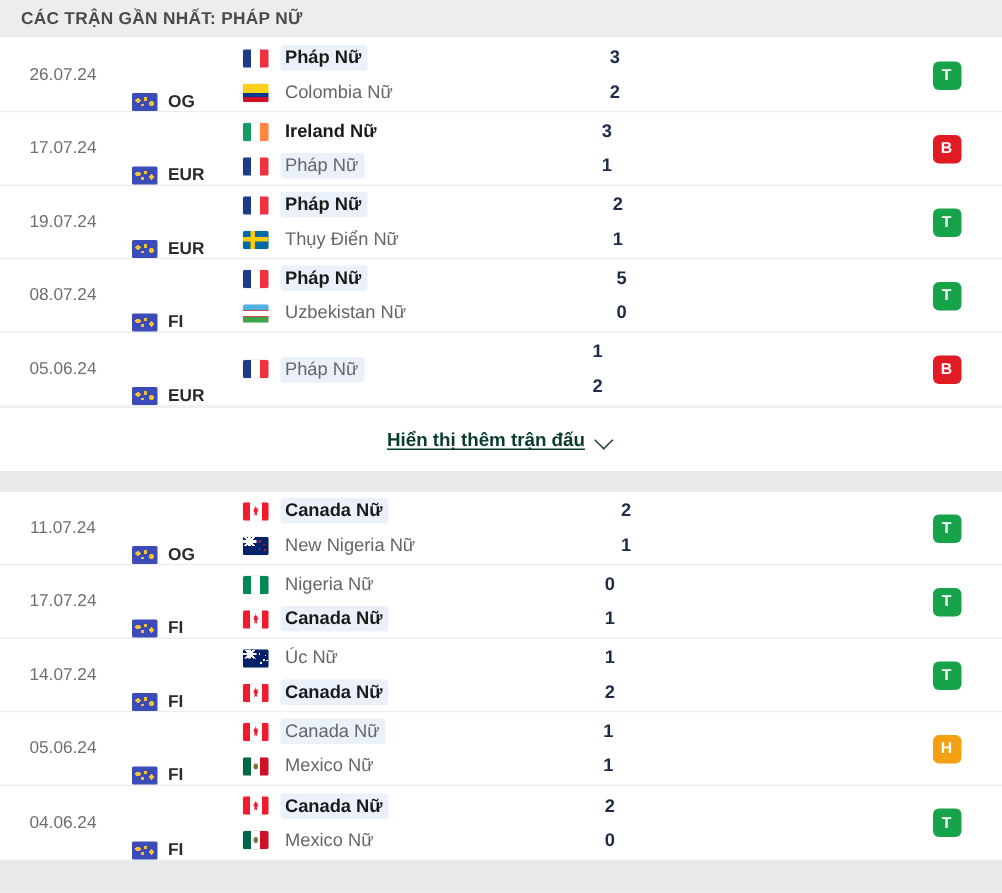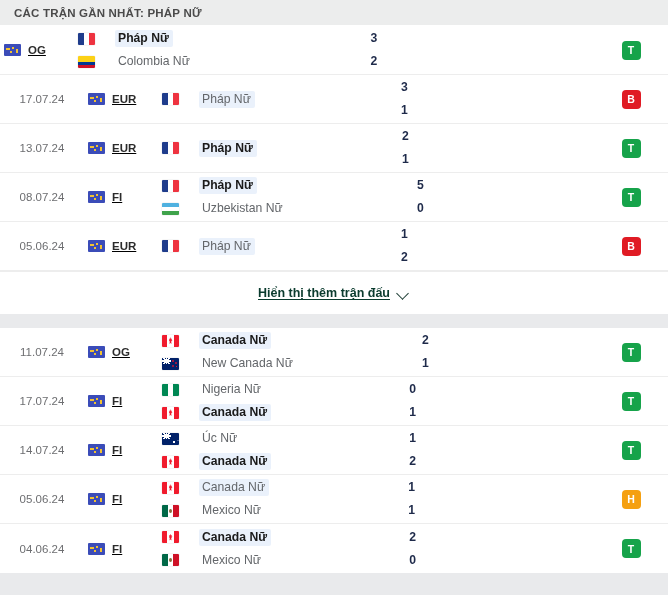--- a/index.html
+++ b/index.html
@@ -63,24 +63,23 @@
   .date-text {
     font-size: 11.5px;
     color: #6d6e71;
     white-space: nowrap;
   }
 
   .col-comp {
     width: 72px;
     flex: 0 0 72px;
     display: flex;
-    align-items: center;
+    align-items: flex-end;
     gap: 7px;
     padding-left: 4px;
-    text-decoration: underline;
   }
   .comp-icon {
     width: 17px;
     height: 12px;
     border-radius: 1px;
     flex: 0 0 17px;
     background: #3b4cb8;
     position: relative;
     overflow: hidden;
   }
@@ -107,21 +106,21 @@
     display: flex;
     flex-direction: column;
     justify-content: center;
     gap: 6px;
     padding-left: 6px;
     min-width: 0;
   }
   .team-line {
     display: flex;
     align-items: center;
-    gap: 20px;
+    gap: 8px;
     height: 17px;
     text-align: center;
   }
   .team-name {
     font-size: 12.2px;
     color: #63666a;
     white-space: nowrap;
     padding: 1px 4px 1px 3px;
     border-radius: 2px;
     line-height: 15px;
@@ -296,20 +295,23 @@
 </style>
 </head>
 <body>
 
 <div class="page" id="root">
     <div class="section">
       <div class="section-header">
         <div class="section-header-title">CÁC TRẬN GẦN NHẤT: PHÁP NỮ</div>
       </div>
       <div class="match-row">
+        <div class="col-date">
+          <span class="date-text">26.07.24</span>
+        </div>
         <div class="col-comp">
           <span class="comp-icon"></span>
           <span class="comp-label">OG</span>
         </div>
         <div class="col-teams">
           <div class="team-line highlight bold">
             <span class="flag fr"></span>
             <span class="team-name">Pháp Nữ</span>
           </div>
           <div class="team-line">
@@ -328,46 +330,54 @@
       </div>
       <div class="match-row">
         <div class="col-date">
           <span class="date-text">17.07.24</span>
         </div>
         <div class="col-comp">
           <span class="comp-icon"></span>
           <span class="comp-label">EUR</span>
         </div>
         <div class="col-teams">
+          <div class="team-line bold">
+            <span class="flag ie"></span>
+            <span class="team-name">Ireland Nữ</span>
+          </div>
           <div class="team-line highlight">
             <span class="flag fr"></span>
             <span class="team-name">Pháp Nữ</span>
           </div>
         </div>
         <div class="col-score">
           <div class="score-val">3</div>
           <div class="score-val">1</div>
         </div>
         <div class="col-spacer"></div>
         <div class="col-result">
           <div class="result-badge" style="background: rgb(224, 27, 36);">B</div>
         </div>
       </div>
       <div class="match-row">
         <div class="col-date">
-          <span class="date-text">13.07.24</span>
+          <span class="date-text">19.07.24</span>
         </div>
         <div class="col-comp">
           <span class="comp-icon"></span>
           <span class="comp-label">EUR</span>
         </div>
         <div class="col-teams">
           <div class="team-line highlight bold">
             <span class="flag fr"></span>
             <span class="team-name">Pháp Nữ</span>
+          </div>
+          <div class="team-line">
+            <span class="flag se"></span>
+            <span class="team-name">Thụy Điển Nữ</span>
           </div>
         </div>
         <div class="col-score">
           <div class="score-val">2</div>
           <div class="score-val">1</div>
         </div>
         <div class="col-spacer"></div>
         <div class="col-result">
           <div class="result-badge" style="background: rgb(22, 163, 74);">T</div>
         </div>
@@ -439,21 +449,21 @@
           <span class="comp-icon"></span>
           <span class="comp-label">OG</span>
         </div>
         <div class="col-teams">
           <div class="team-line highlight bold">
             <span class="flag ca"></span>
             <span class="team-name">Canada Nữ</span>
           </div>
           <div class="team-line">
             <span class="flag nz"></span>
-            <span class="team-name">New Canada Nữ</span>
+            <span class="team-name">New Nigeria Nữ</span>
           </div>
         </div>
         <div class="col-score">
           <div class="score-val">2</div>
           <div class="score-val">1</div>
         </div>
         <div class="col-spacer"></div>
         <div class="col-result">
           <div class="result-badge" style="background: rgb(22, 163, 74);">T</div>
         </div>

